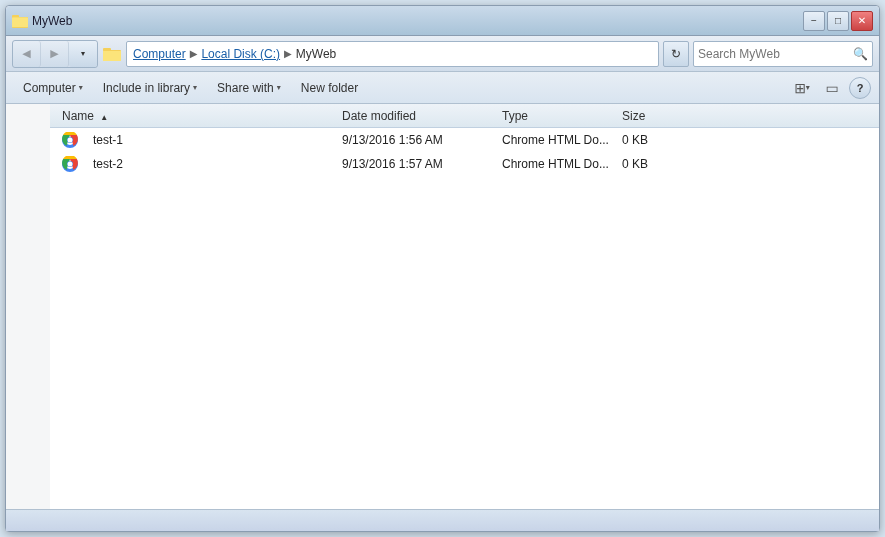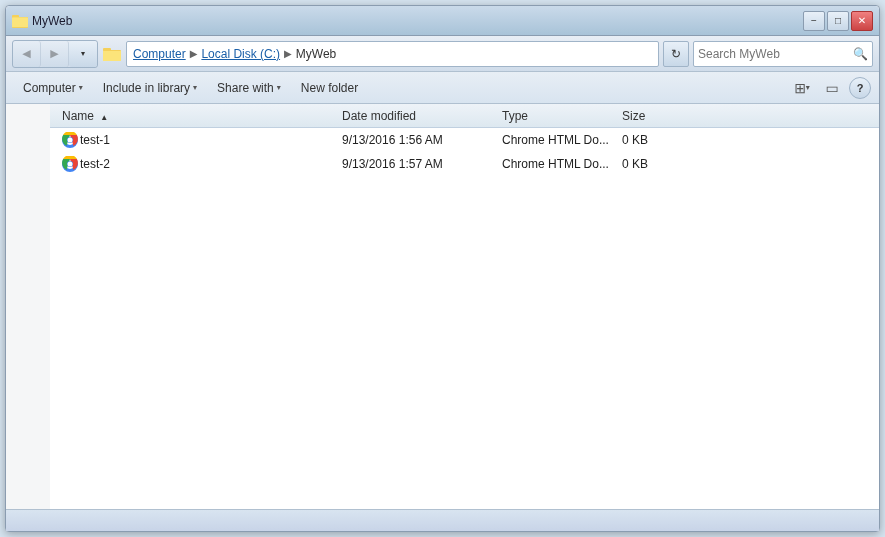--- a/index.html
+++ b/index.html
@@ -309,21 +309,21 @@
       color: #222;
       overflow: hidden;
       text-overflow: ellipsis;
       white-space: nowrap;
       padding: 0 4px;
     }
     .file-cell.name {
       flex: 0 0 280px;
       display: flex;
       align-items: center;
-      gap: 2px;
+      gap: 15px;
     }
     .file-cell.date { flex: 0 0 160px; }
     .file-cell.type { flex: 0 0 120px; }
     .file-cell.size { flex: 0 0 80px; }
     
     .chrome-icon {
       width: 16px;
       height: 16px;
       position: relative;
       flex-shrink: 0;

